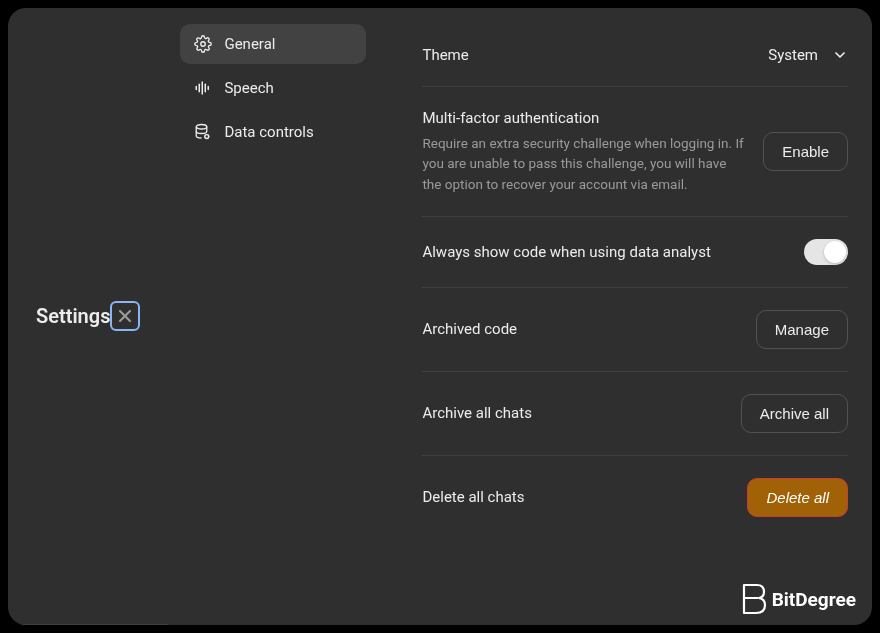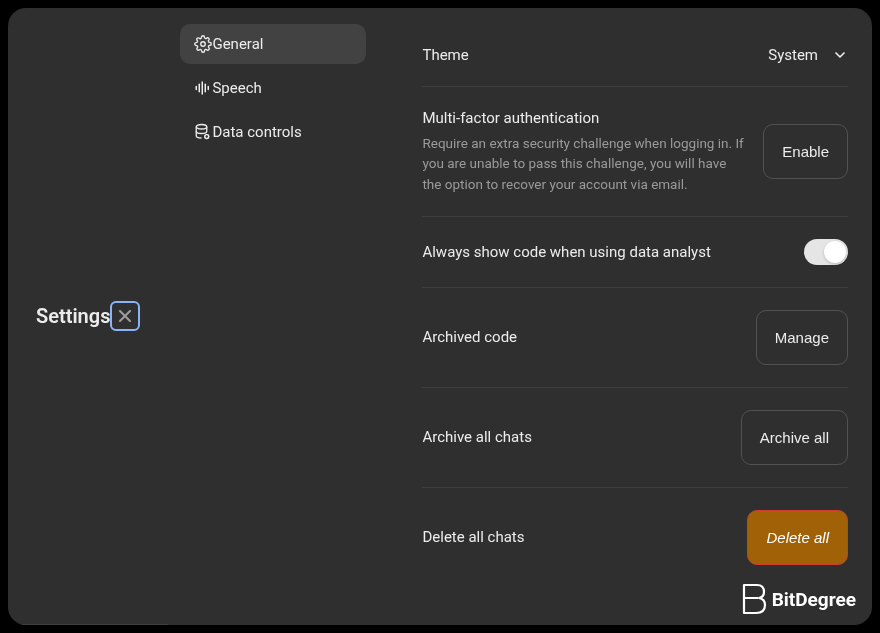--- a/index.html
+++ b/index.html
@@ -49,20 +49,21 @@
       flex: 1;
       overflow: hidden;
     }
     .sidebar {
       width: 210px;
       padding: 16px 12px;
     }
     .sidebar-item {
       display: flex;
       align-items: center;
+      gap: 12px;
       padding: 11px 14px;
       border-radius: 10px;
       font-size: 15px;
       cursor: pointer;
       margin-bottom: 4px;
     }
     .sidebar-item.active {
       background: #424242;
     }
     .sidebar-icon {
@@ -104,21 +105,21 @@
     }
     .select-trigger {
       display: flex;
       align-items: center;
       gap: 14px;
       font-size: 15px;
       color: #ececec;
       cursor: pointer;
     }
     .btn {
-      padding: 18px 18px;
+      padding: 10px 18px;
       border-radius: 10px;
       border: 1px solid #525252;
       background: transparent;
       color: #ececec;
       font-size: 15px;
       font-weight: 500;
       cursor: pointer;
       white-space: nowrap;
     }
     .btn-danger {

